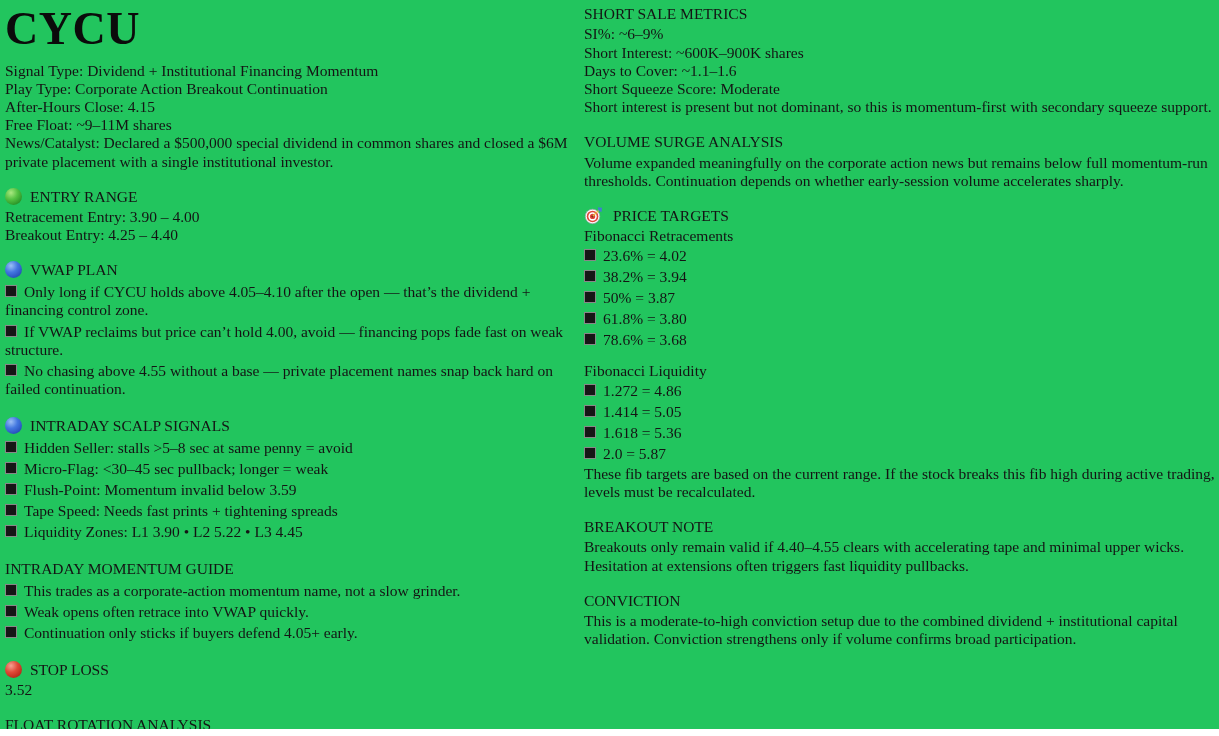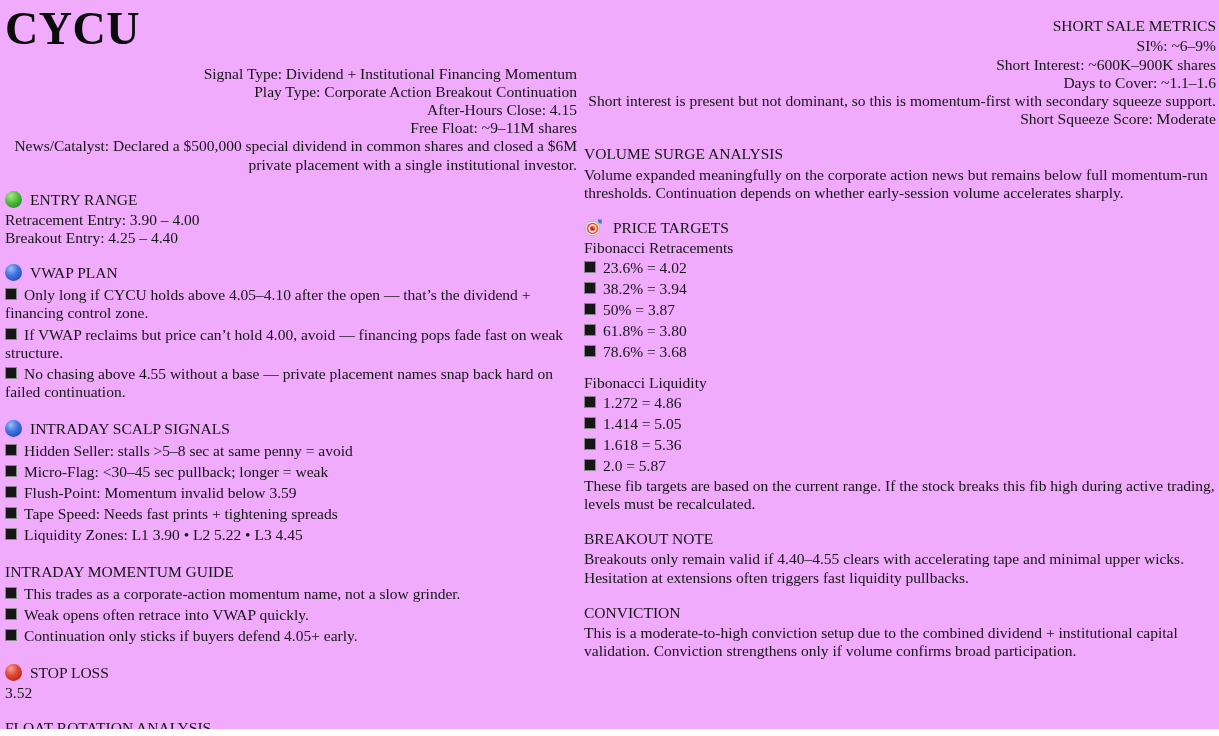--- a/index.html
+++ b/index.html
@@ -9,37 +9,37 @@
     font-family:"Liberation Serif", serif;
     color:#141414;
     font-size:15.5px;
     line-height:1.17;
     position:relative;
     overflow:hidden;
   }
   .page{
     position:absolute;top:0;left:0;
     width:1219px;height:729px;
-    background:#f0abfc;
+    background:#22c55e;
     overflow:hidden;
   }
   .col{position:absolute;}
   .col-left{left:5px;top:6px;width:572px;}
   .col-right{left:584px;top:3px;width:632px;}
   h1.ticker{
     font-size:46px;
     line-height:1.02;
     margin:0 0 9px 0;
     font-weight:bold;
     letter-spacing:0.5px;
     color:#0b0b0b;
   }
   .section{margin-top:15px;}
   .col-left h1.ticker + .section,
-  .col .section:first-child{margin-top:12px;text-align:right;}
+  .col .section:first-child{margin-top:0;}
   .sec-header{line-height:1.45;white-space:nowrap;}
   .text-line{margin:0;}
   .bullet-line{padding:1.5px 0;}
   .spacer{height:11px;}
   .square{
     display:inline-block;
     width:10px;height:10px;
     background:#161616;
     border:1px solid #878787;
     margin-right:7px;
@@ -106,22 +106,22 @@
       <section class="section">
         <div class="sec-header"><span>FLOAT ROTATION ANALYSIS</span></div>
       </section>
     </div>
   <div class="col col-right">
       <section class="section">
         <div class="sec-header"><span>SHORT SALE METRICS</span></div>
         <div class="text-line"><span>SI%: ~6–9%</span></div>
         <div class="text-line"><span>Short Interest: ~600K–900K shares</span></div>
         <div class="text-line"><span>Days to Cover: ~1.1–1.6</span></div>
+        <div class="text-line"><span>Short Squeeze Score: Moderate</span></div>
         <div class="text-line"><span>Short interest is present but not dominant, so this is momentum-first with secondary squeeze support.</span></div>
-        <div class="text-line"><span>Short Squeeze Score: Moderate</span></div>
       </section>
       <section class="section">
         <div class="sec-header"><span>VOLUME SURGE ANALYSIS</span></div>
         <div class="text-line"><span>Volume expanded meaningfully on the corporate action news but remains below full momentum-run thresholds. Continuation depends on whether early-session volume accelerates sharply.</span></div>
       </section>
       <section class="section">
         <div class="sec-header">
   <svg class="icon-target" viewBox="0 0 20 20" xmlns="http://www.w3.org/2000/svg">
     <circle cx="9" cy="11" r="7.6" fill="#ffffff" stroke="#97a3a7" stroke-width="0.8"></circle>
     <circle cx="9" cy="11" r="6.1" fill="#e0473c"></circle>

